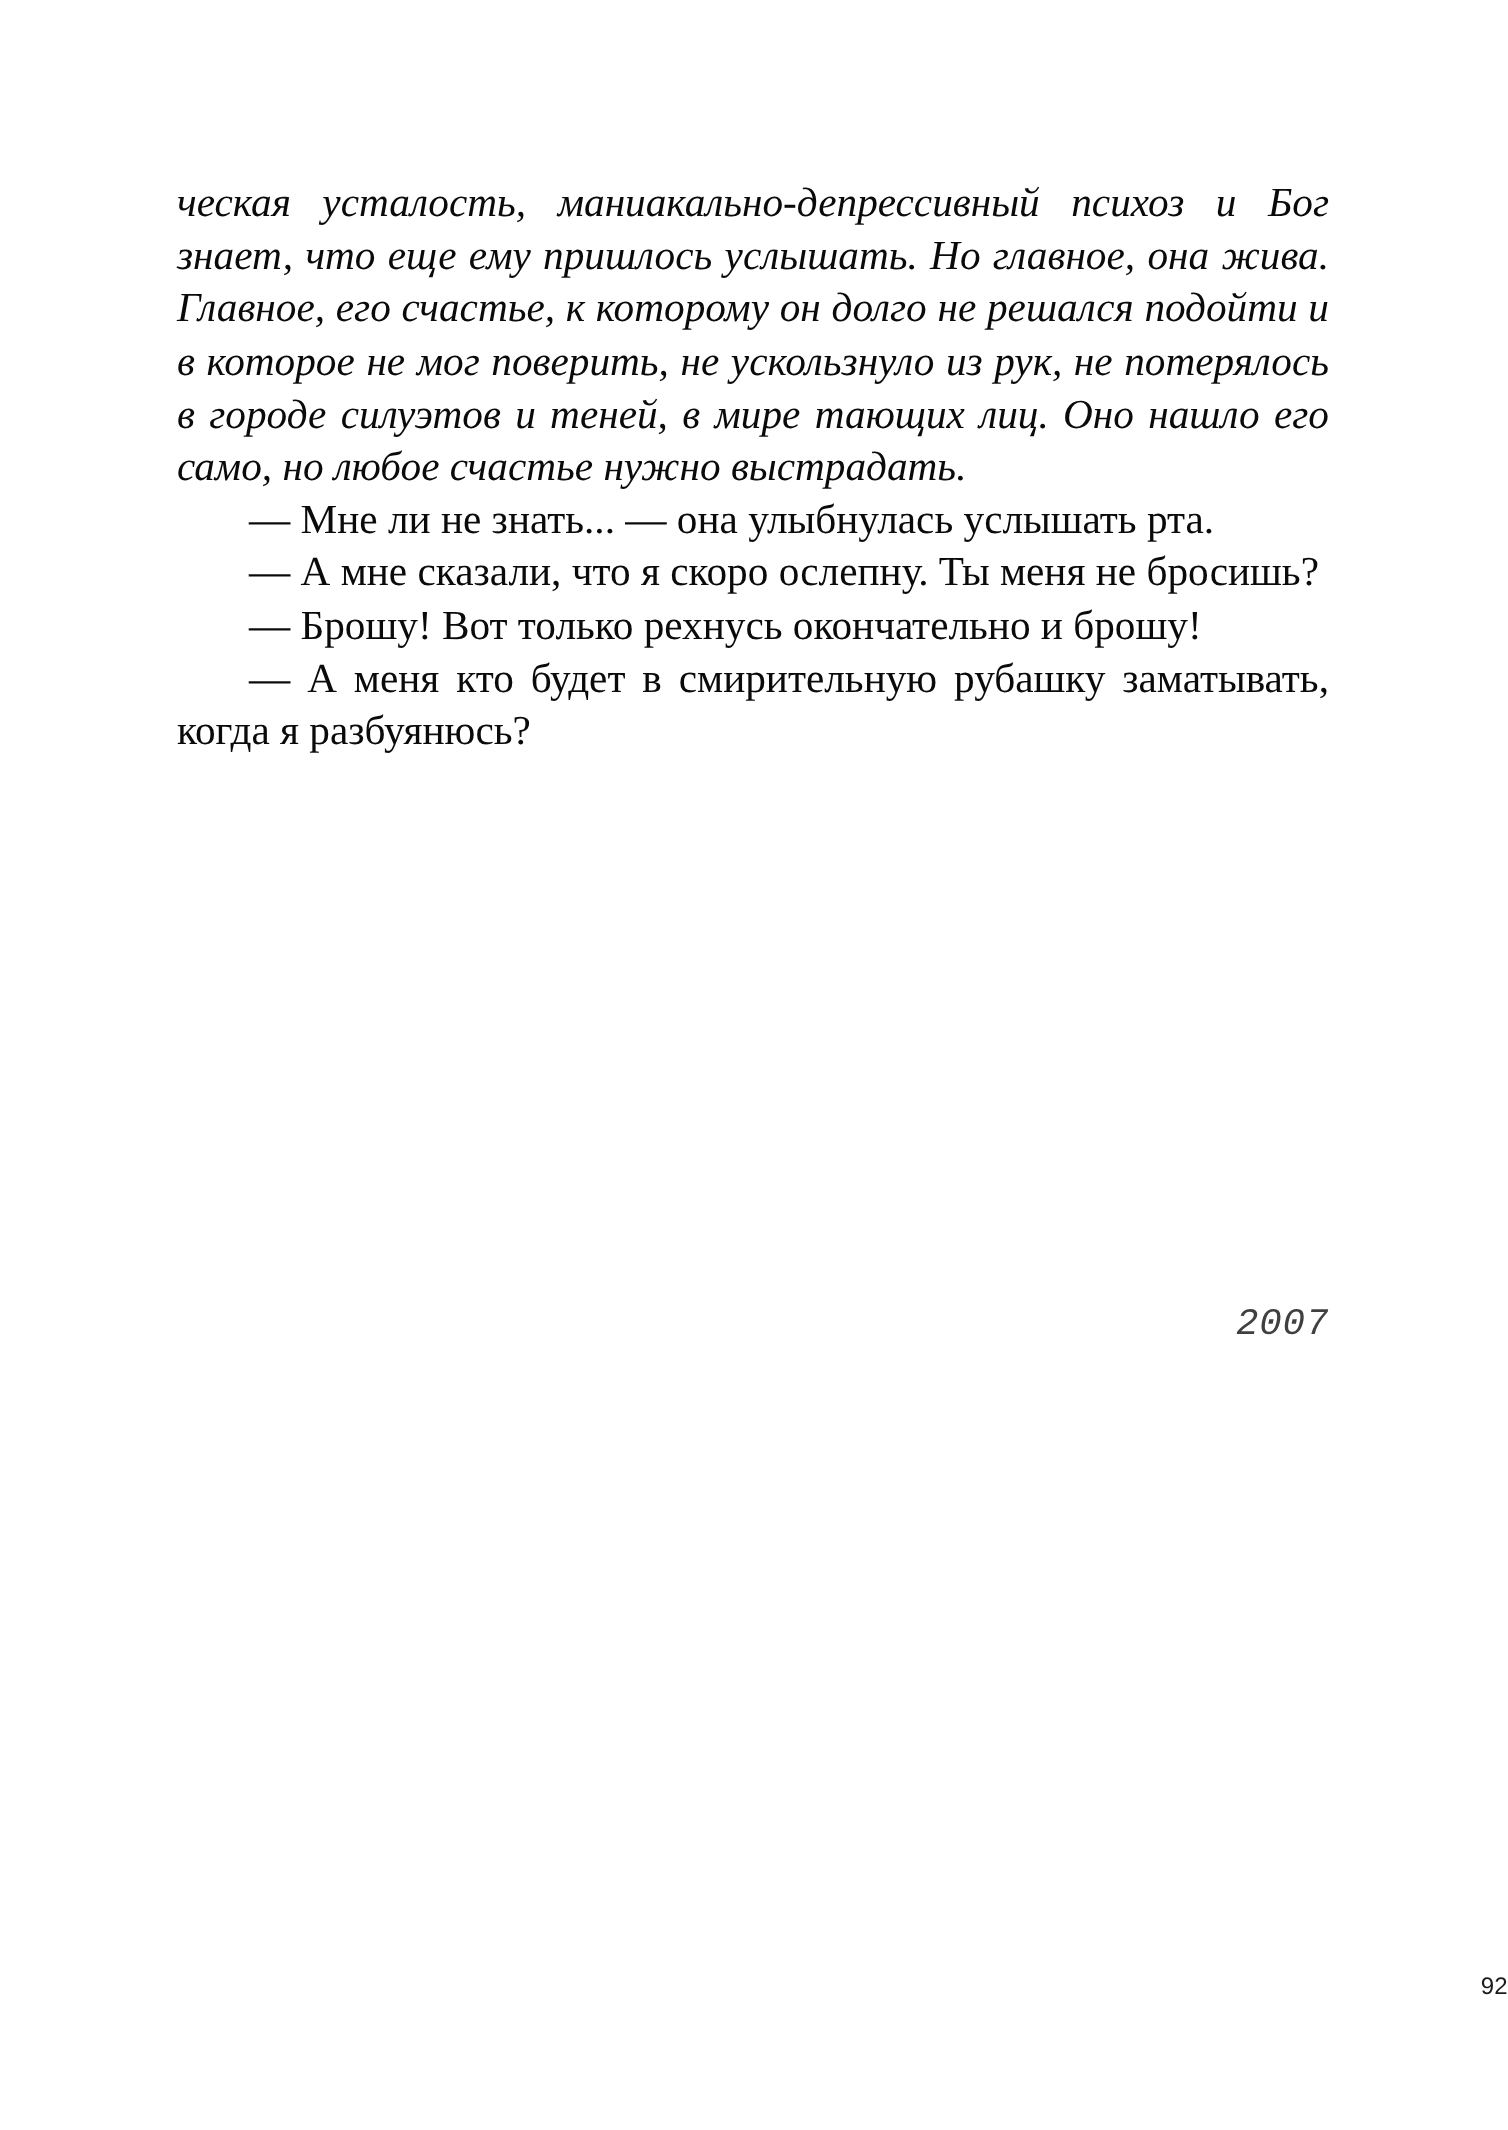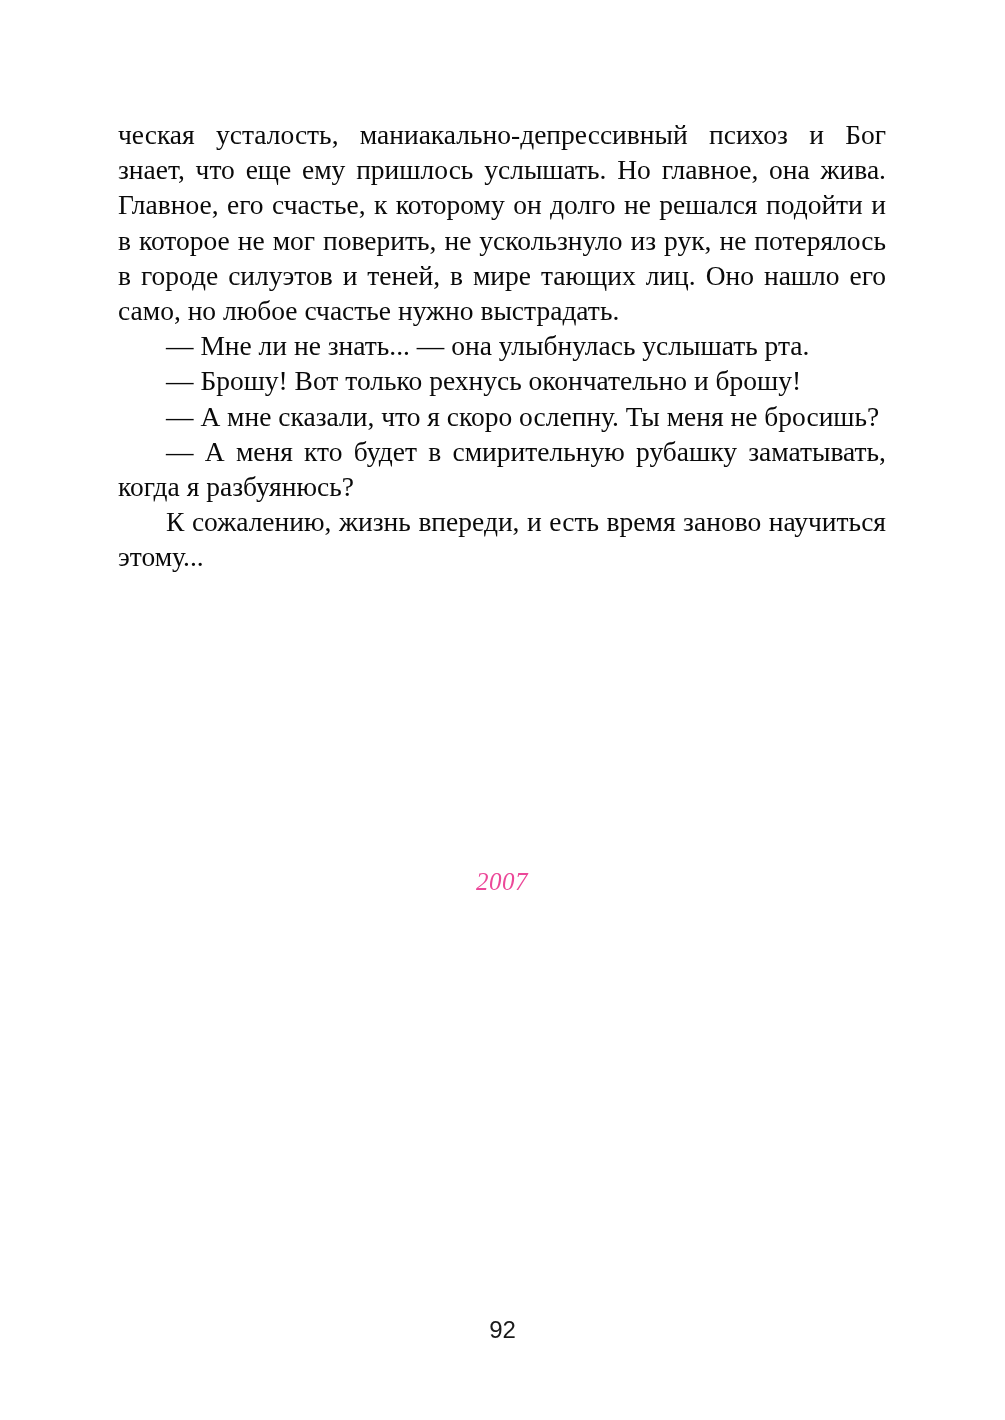--- a/index.html
+++ b/index.html
@@ -36,57 +36,57 @@
   .para {
     margin: 0;
     text-indent: 48px;
     text-align: justify;
     text-align-last: left;
   }
 
   
   .para.continuation {
     text-indent: 0;
+    font-style: italic;
   }
 
   .year {
     position: absolute;
     left: 118px;
     width: 768px;
     top: 868px;
-    text-align: center;
-    font-family: Liberation Serif, serif;
+    text-align: right;
+    font-family: Liberation Mono, monospace;
     font-style: italic;
     font-size: 25px;
-    color: #ec4899;
+    color: #404040;
     letter-spacing: 0.5px;
   }
 
   .folio {
     position: absolute;
     left: 0;
     width: 1005px;
     top: 1316px;
-    text-align: center;
+    text-align: right;
     font-family: "Liberation Sans", "DejaVu Sans", sans-serif;
-    font-size: 24px;
+    font-size: 16px;
     color: #1a1a1a;
   }
 </style>
 </head>
 <body>
 
 <div class="page">
 
   <div class="text-block">
     <p class="para continuation">ческая усталость, маниакально-депрессивный психоз и Бог знает, что еще ему пришлось услышать. Но главное, она жива. Главное, его счастье, к которому он долго не решался подойти и в которое не мог поверить, не ускользнуло из рук, не потерялось в городе силуэтов и теней, в мире тающих лиц. Оно нашло его само, но любое счастье нужно выстрадать.</p>
     <p class="para">— Мне ли не знать... — она улыбнулась услышать рта.</p>
+    <p class="para">— А мне сказали, что я скоро ослепну. Ты меня не бросишь?</p>
     <p class="para">— Брошу! Вот только рехнусь окончательно и брошу!</p>
-    <p class="para">— А мне сказали, что я скоро ослепну. Ты меня не бросишь?</p>
     <p class="para">— А меня кто будет в смирительную рубашку заматывать, когда я разбуянюсь?</p>
-    <p class="para">К сожалению, жизнь впереди, и есть время заново научиться этому...</p>
   </div>
 
   <div class="year">2007</div>
 
   <div class="folio">92</div>
 
 </div>
 
 </body></html>

